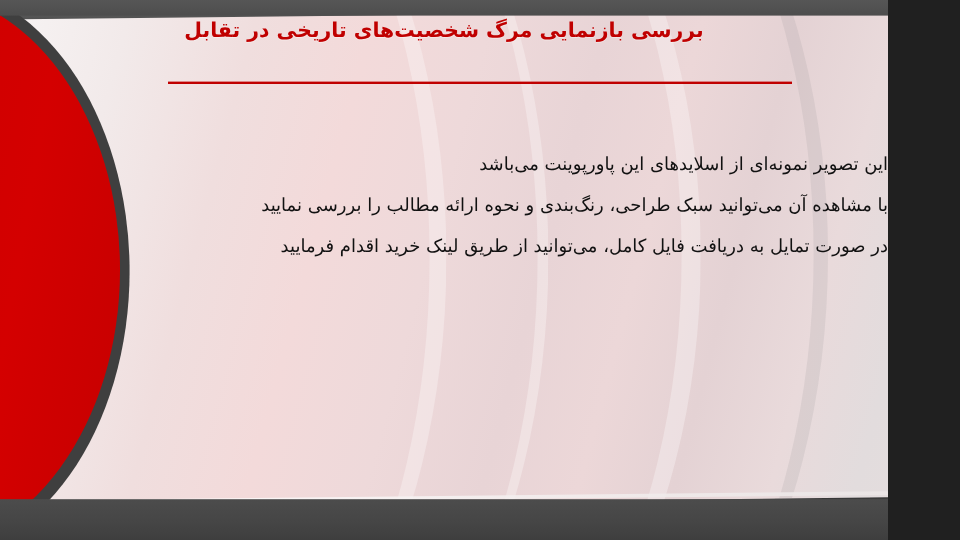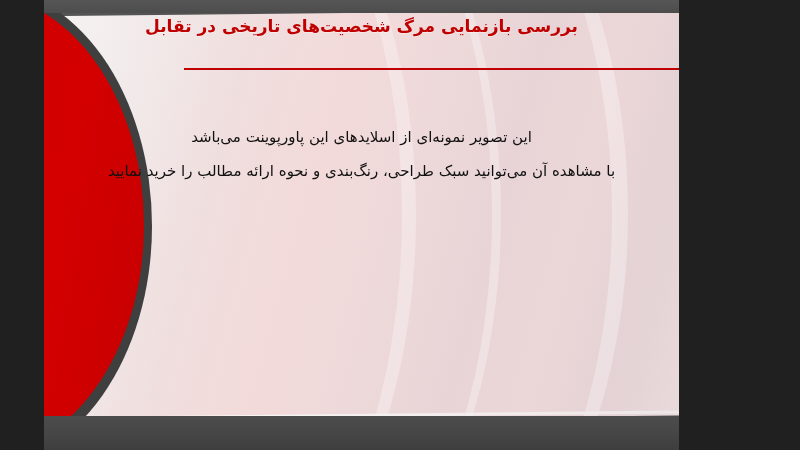--- a/index.html
+++ b/index.html
@@ -3,26 +3,25 @@
 <meta charset="utf-8">
 <style>
   html, body {
     margin: 0;
     padding: 0;
     background: #202020;
   }
 
   #slide {
     position: relative;
-    width: 635px;
+    width: 740px;
     height: 450px;
     overflow: hidden;
     background: #4a4a4a;
     font-family: "DejaVu Sans", sans-serif;
-    margin-left: 44px;
   }
 
   
   .frame-dark {
     position: absolute;
     inset: 0;
     background: linear-gradient(180deg, #555555 0%, #4b4b4b 50%, #444444 100%);
   }
 
   
@@ -164,21 +163,20 @@
     width: 520px;
     height: 2px;
     background: #c00000;
   }
 
   .body-block {
     position: absolute;
     top: 120px;
     left: 0;
     right: 0;
-    text-align: center;
     direction: rtl;
   }
   .body-line {
     color: #111111;
     font-size: 15px;
     line-height: 34px;
     direction: rtl;
     white-space: nowrap;
   }
 </style>
@@ -215,17 +213,18 @@
   <div class="content">
 
     <div class="title-block">
       <div class="title-line">بررسی بازنمایی مرگ شخصیت‌های تاریخی در تقابل</div>
     </div>
 
     <div class="title-rule"></div>
 
     <div class="body-block">
       <div class="body-line">این تصویر نمونه‌ای از اسلایدهای این پاورپوینت می‌باشد</div>
-      <div class="body-line">با مشاهده آن می‌توانید سبک طراحی، رنگ‌بندی و نحوه ارائه مطالب را خرید نمایید</div>
+      <div class="body-line">با مشاهده آن می‌توانید سبک طراحی، رنگ‌بندی و نحوه ارائه مطالب را بررسی نمایید</div>
+      <div class="body-line">در صورت تمایل به دریافت فایل کامل، می‌توانید از طریق لینک خرید اقدام فرمایید</div>
     </div>
 
   </div>
 </div>
 
 </body></html>

